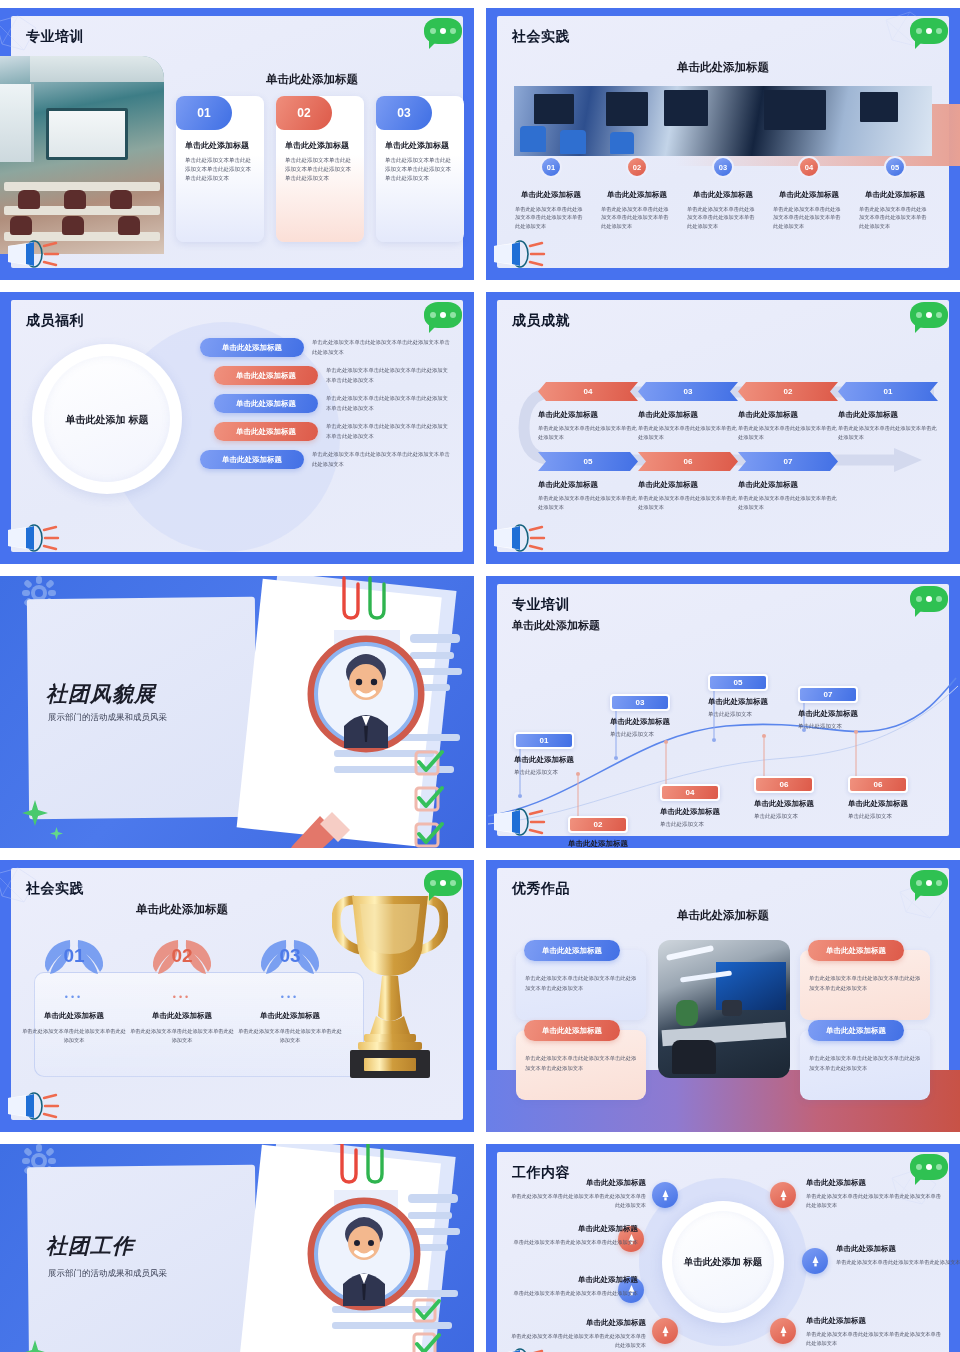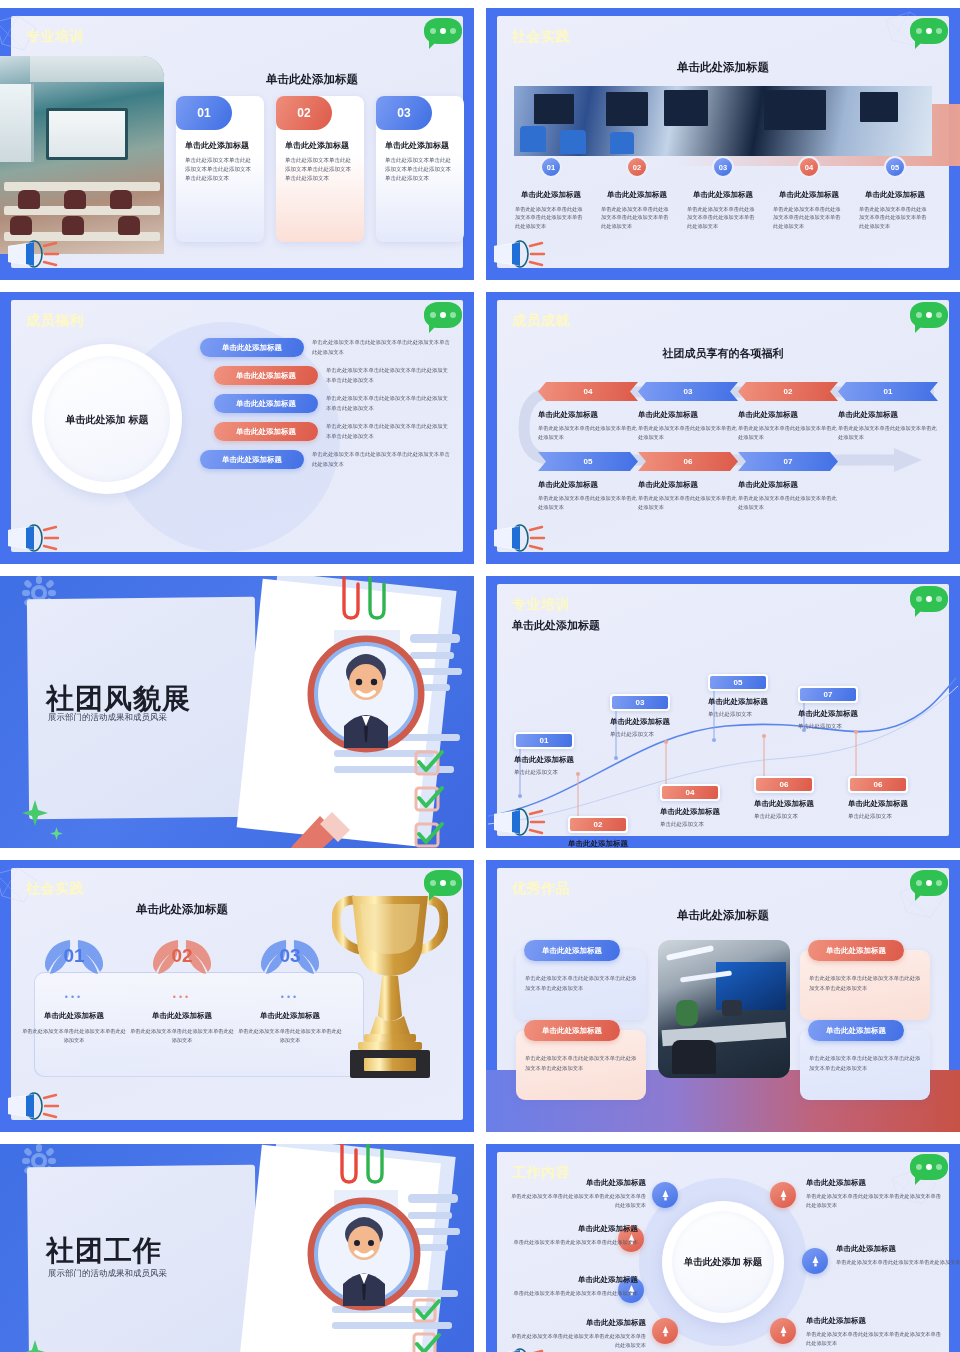--- a/index.html
+++ b/index.html
@@ -56,21 +56,21 @@
     border-right:8px solid transparent;
   }
   .chat-bubble i { width:6px;height:6px;border-radius:50%;background:#8fe3a4; display:block; z-index:1;}
   .chat-bubble i.mid { background:#ffffff; }
 
   
   .megaphone{ position:absolute; left:4px; bottom:2px; width:58px; height:44px; z-index:25;}
 
   .slide-title {
     position:absolute; left:26px; top:20px;
-    font-size:14px; font-weight:bold; color:#fef9c3; letter-spacing:.5px;
+    font-size:14px; font-weight:bold; color:#0f172a; letter-spacing:.5px;
   }
   .center-title {
     position:absolute; left:0; right:0; text-align:center;
     font-size:11.5px; font-weight:bold; color:#1b1d29;
   }
 
   
   .s1-photo{
     position:absolute; left:0; top:48px; width:164px; height:198px;
     border-radius:0 22px 0 0; overflow:hidden;
@@ -150,21 +150,21 @@
   .chev-r{clip-path:polygon(0 0,calc(100% - 8px) 0,100% 50%,calc(100% - 8px) 100%,0 100%,8px 50%);}
   .bl{background:linear-gradient(100deg,#7d9df4,#4270e5);}
   .rd{background:linear-gradient(100deg,#f0917e,#dd5a49);}
   .s4-t{font-size:7.5px;font-weight:bold;color:#1b1d29;margin-top:9px;}
   .s4-b{font-size:5.2px;color:#55596b;line-height:1.65;margin-top:4px;}
 
   
   .cover{position:absolute;inset:0;background:linear-gradient(130deg,#3f6fe4 0%,#4c79ec 45%,#3d68e0 100%);overflow:hidden;}
   .cover-card{position:absolute;left:28px;top:22px;width:228px;height:220px;
     background:linear-gradient(150deg,#e7ebfa,#dde3f7);border-radius:3px;transform:rotate(-.6deg);}
-  .cover-h{position:absolute;left:46px;top:104px;font-size:28px;font-weight:bold;color:#1b1d29;letter-spacing:1px;}
+  .cover-h{position:absolute;left:46px;top:104px;font-size:21px;font-weight:bold;color:#1b1d29;letter-spacing:1px;font-style:italic;}
   .cover-s{position:absolute;left:48px;top:136px;font-size:8.5px;color:#3b4055;}
   .gear{position:absolute;left:22px;top:0px;width:34px;height:34px;opacity:.55;}
   .dia{position:absolute;left:22px;bottom:22px;width:26px;height:26px;background:#49c96d;
     clip-path:polygon(50% 0,62% 38%,100% 50%,62% 62%,50% 100%,38% 62%,0 50%,38% 38%);}
   .dia.sm{left:50px;bottom:8px;width:13px;height:13px;background:#63d98a;}
 
   
   .s6-sub{position:absolute;left:26px;top:42px;font-size:11px;font-weight:bold;color:#1b1d29;}
   .s6-node{position:absolute;width:118px;}
   .s6-tag{width:60px;height:17px;border-radius:4px;color:#fff;font-size:8px;font-weight:bold;
@@ -378,21 +378,20 @@
       <path d="M40 12 L52 9 M41 20 L54 20 M40 28 L52 31" stroke="#ef6a4e" stroke-width="2.4" stroke-linecap="round"></path>
     </svg>
   </div>
 
   <div class="slide">
     <div class="panel"></div>
     <svg style="position:absolute;left:18px;top:88px;width:440px;height:100px" viewBox="0 0 440 100">
       <path d="M430 12 L52 12 Q20 12 20 48 Q20 80 52 80 L392 80" fill="none" stroke="#d3d9ee" stroke-width="11" stroke-linecap="butt"></path>
       <path d="M390 68 L418 80 L390 92 Z" fill="#d3d9ee"></path>
     </svg>
-    <div class="s4-sub">社团成员享有的各项福利</div>
     <div class="s4-row" style="left:52px;top:90px;">
       <div class="s4-item">
         <div class="s4-chev chev-l rd">04</div>
         <div class="s4-t">单击此处添加标题</div>
         <div class="s4-b">单击此处添加文本单击此处添加文本单击此处添加文本</div>
       </div>
       <div class="s4-item">
         <div class="s4-chev chev-l bl">03</div>
         <div class="s4-t">单击此处添加标题</div>
         <div class="s4-b">单击此处添加文本单击此处添加文本单击此处添加文本</div>

